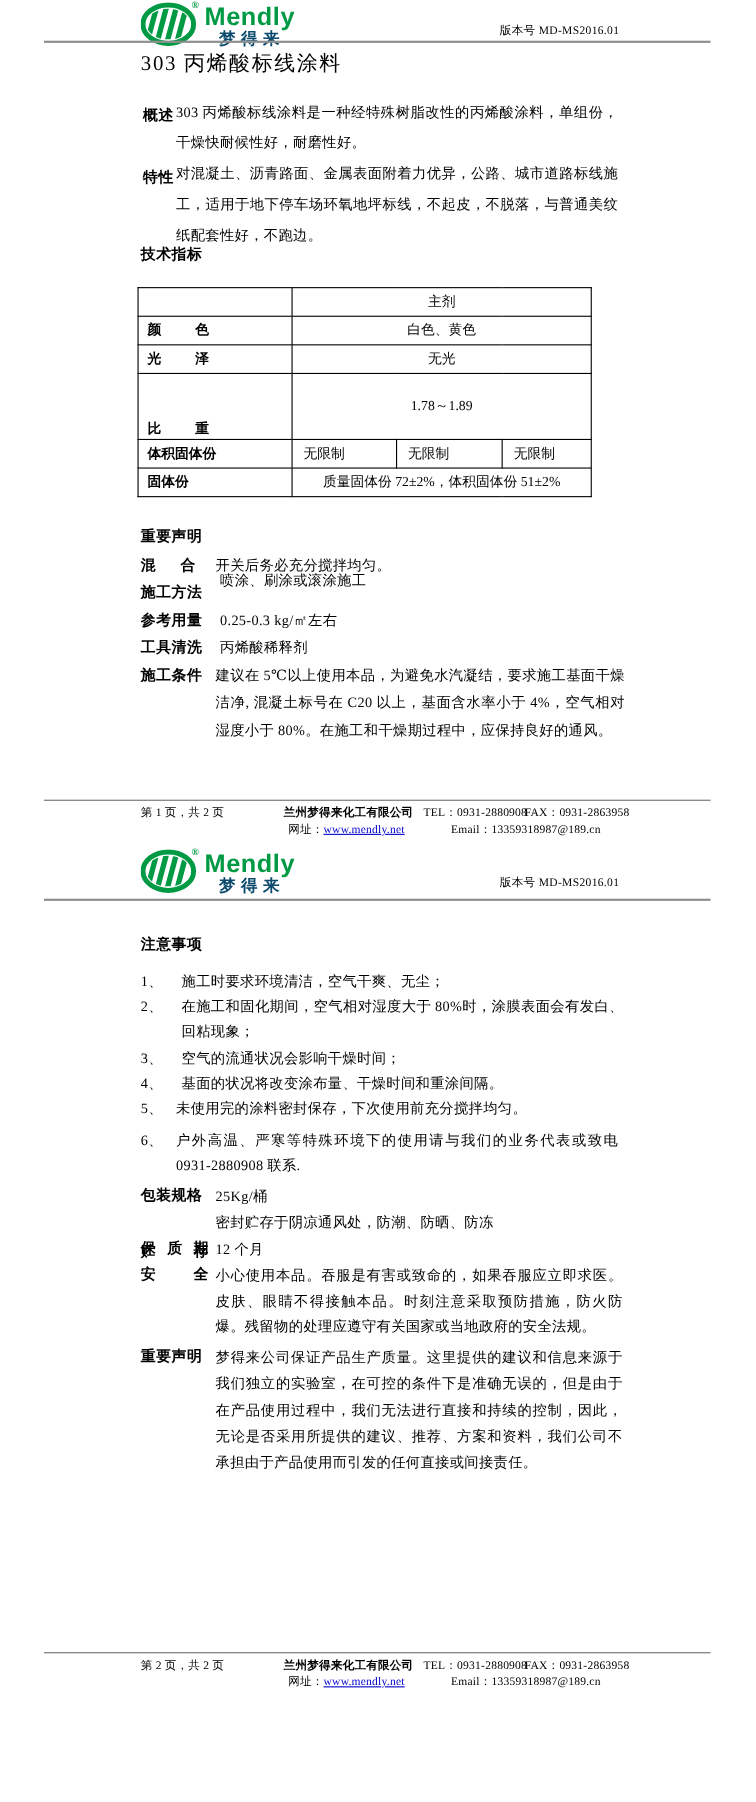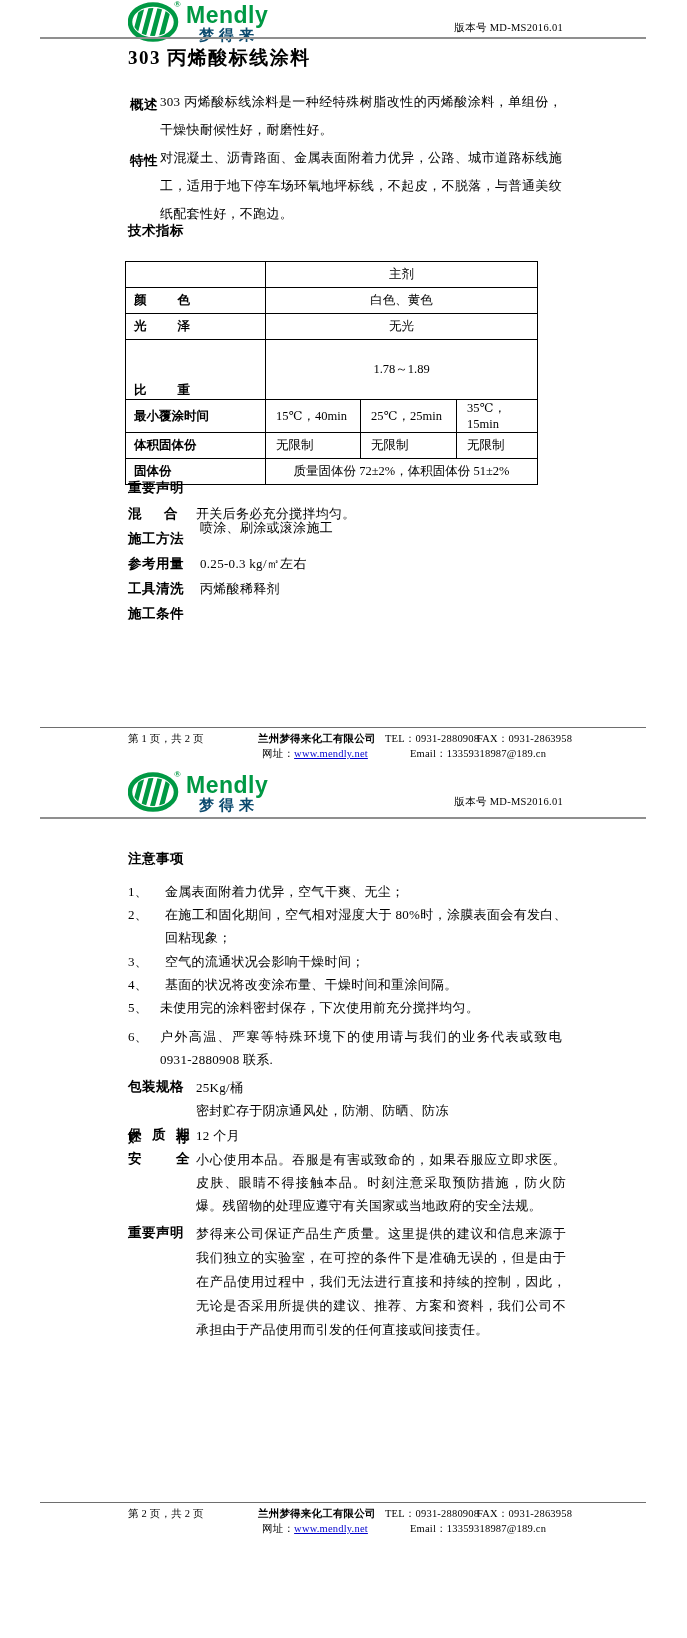--- a/index.html
+++ b/index.html
@@ -2,21 +2,21 @@
 <html><head>
 <meta charset="utf-8">
 <style>
   html,body{margin:0;padding:0;background:#ffffff;}
   body{font-family:"Liberation Serif","DejaVu Serif",serif;color:#000;}
   #page{position:relative;width:687px;height:1638px;background:#fff;overflow:hidden;}
   .abs{position:absolute;}
   .rule{position:absolute;left:40px;width:606px;border-top:2px solid #8f8f8f;height:0;}
   .rule-thin{border-top:1px solid #6e6e6e;}
   .ver{font-size:10.5px;letter-spacing:0.3px;}
-  .doc-title{font-size:19px;font-weight:bold;letter-spacing:1.5px;}
+  .doc-title{font-size:19px;font-weight:normal;letter-spacing:1.5px;}
   .sec-h{font-size:13.5px;font-weight:bold;letter-spacing:0.5px;}
   .lbl{font-size:13.5px;font-weight:bold;letter-spacing:0.5px;white-space:nowrap;}
   .para{font-size:13px;line-height:28px;letter-spacing:0.3px;text-align:justify;}
   .c-text{font-size:13px;line-height:25px;letter-spacing:0.3px;text-align:justify;}
   .n-text{font-size:13px;line-height:23px;letter-spacing:0.3px;text-align:justify;}
   .s-text{font-size:13px;line-height:23px;letter-spacing:0.3px;text-align:justify;}
   .d-text{font-size:13px;line-height:24px;letter-spacing:0.3px;text-align:justify;}
   .spread{display:inline-block;text-align:justify;text-align-last:justify;}
   
   .logo{position:absolute;width:190px;height:44px;}
@@ -88,26 +88,20 @@
     </tr>
     <tr>
       <td class="lblcell"><span class="spread" style="width:56px;">光 泽</span></td>
       <td class="cc" colspan="3">无光</td>
     </tr>
     <tr>
       <td class="lblcell"><span class="spread" style="width:56px;margin-top:42px;">比 重</span></td>
       <td class="cc" colspan="3">1.78～1.89</td>
     </tr>
     <tr>
-      <td class="lblcell">最小覆涂时间</td>
-      <td class="lc">15℃，40min</td>
-      <td class="lc">25℃，25min</td>
-      <td class="lc">35℃，15min</td>
-    </tr>
-    <tr>
       <td class="lblcell">体积固体份</td>
       <td class="lc">无限制</td>
       <td class="lc">无限制</td>
       <td class="lc">无限制</td>
     </tr>
     <tr>
       <td class="lblcell">固体份</td>
       <td class="cc" colspan="3">质量固体份 72±2%，体积固体份 51±2%</td>
     </tr>
   </tbody>
@@ -121,20 +115,21 @@
   <div class="abs lbl" style="left:128px;top:530px;">施工方法</div>
   <div class="abs c-text" style="left:200px;top:515px;width:372px;">喷涂、刷涂或滚涂施工</div>
 
   <div class="abs lbl" style="left:128px;top:555px;">参考用量</div>
   <div class="abs c-text" style="left:200px;top:551px;width:372px;">0.25-0.3 kg/㎡左右</div>
 
   <div class="abs lbl" style="left:128px;top:580px;">工具清洗</div>
   <div class="abs c-text" style="left:200px;top:576px;width:372px;">丙烯酸稀释剂</div>
 
   <div class="abs lbl" style="left:128px;top:605px;">施工条件</div>
+  <div class="abs c-text" style="left:196px;top:601px;width:372px;">建议在 5℃以上使用本品，为避免水汽凝结，要求施工基面干燥洁净, 混凝土标号在 C20 以上，基面含水率小于 4%，空气相对湿度小于 80%。在施工和干燥期过程中，应保持良好的通风。</div>
 
   <div class="rule rule-thin" style="top:727px;border-top-width:1px;"></div>
   <div class="abs ft" style="left:128px;top:732px;">第 1 页，共 2 页</div>
   <div class="abs ft" style="left:258px;top:732px;font-weight:bold;">兰州梦得来化工有限公司</div>
   <div class="abs ft" style="left:385px;top:732px;">TEL：0931-2880908</div>
   <div class="abs ft" style="left:477px;top:732px;">FAX：0931-2863958</div>
   <div class="abs ft" style="left:262px;top:747px;">
     <span>网址：</span><span class="link">www.mendly.net</span>
   </div>
   <div class="abs ft" style="left:410px;top:747px;">Email：13359318987@189.cn</div>
@@ -157,21 +152,21 @@
     <span class="reg">®</span>
     <span class="brand-en">Mendly</span>
     <span class="brand-cn">梦得来</span>
   </div>
   <div class="abs ver" style="top:795px;right:124px;">版本号 MD-MS2016.01</div>
   <div class="rule" style="top:817px;"></div>
 
   <div class="abs sec-h" style="left:128px;top:850px;">注意事项</div>
 
   <div class="abs n-text" style="left:128px;top:880px;">1、</div>
-  <div class="abs n-text" style="left:165px;top:880px;width:402px;">金属表面附着力优异，空气干爽、无尘；</div>
+  <div class="abs n-text" style="left:165px;top:880px;width:402px;">施工时要求环境清洁，空气干爽、无尘；</div>
 
   <div class="abs n-text" style="left:128px;top:903px;">2、</div>
   <div class="abs n-text" style="left:165px;top:903px;width:402px;">在施工和固化期间，空气相对湿度大于 80%时，涂膜表面会有发白、回粘现象；</div>
 
   <div class="abs n-text" style="left:128px;top:950px;">3、</div>
   <div class="abs n-text" style="left:165px;top:950px;width:402px;">空气的流通状况会影响干燥时间；</div>
 
   <div class="abs n-text" style="left:128px;top:973px;">4、</div>
   <div class="abs n-text" style="left:165px;top:973px;width:402px;">基面的状况将改变涂布量、干燥时间和重涂间隔。</div>
 

